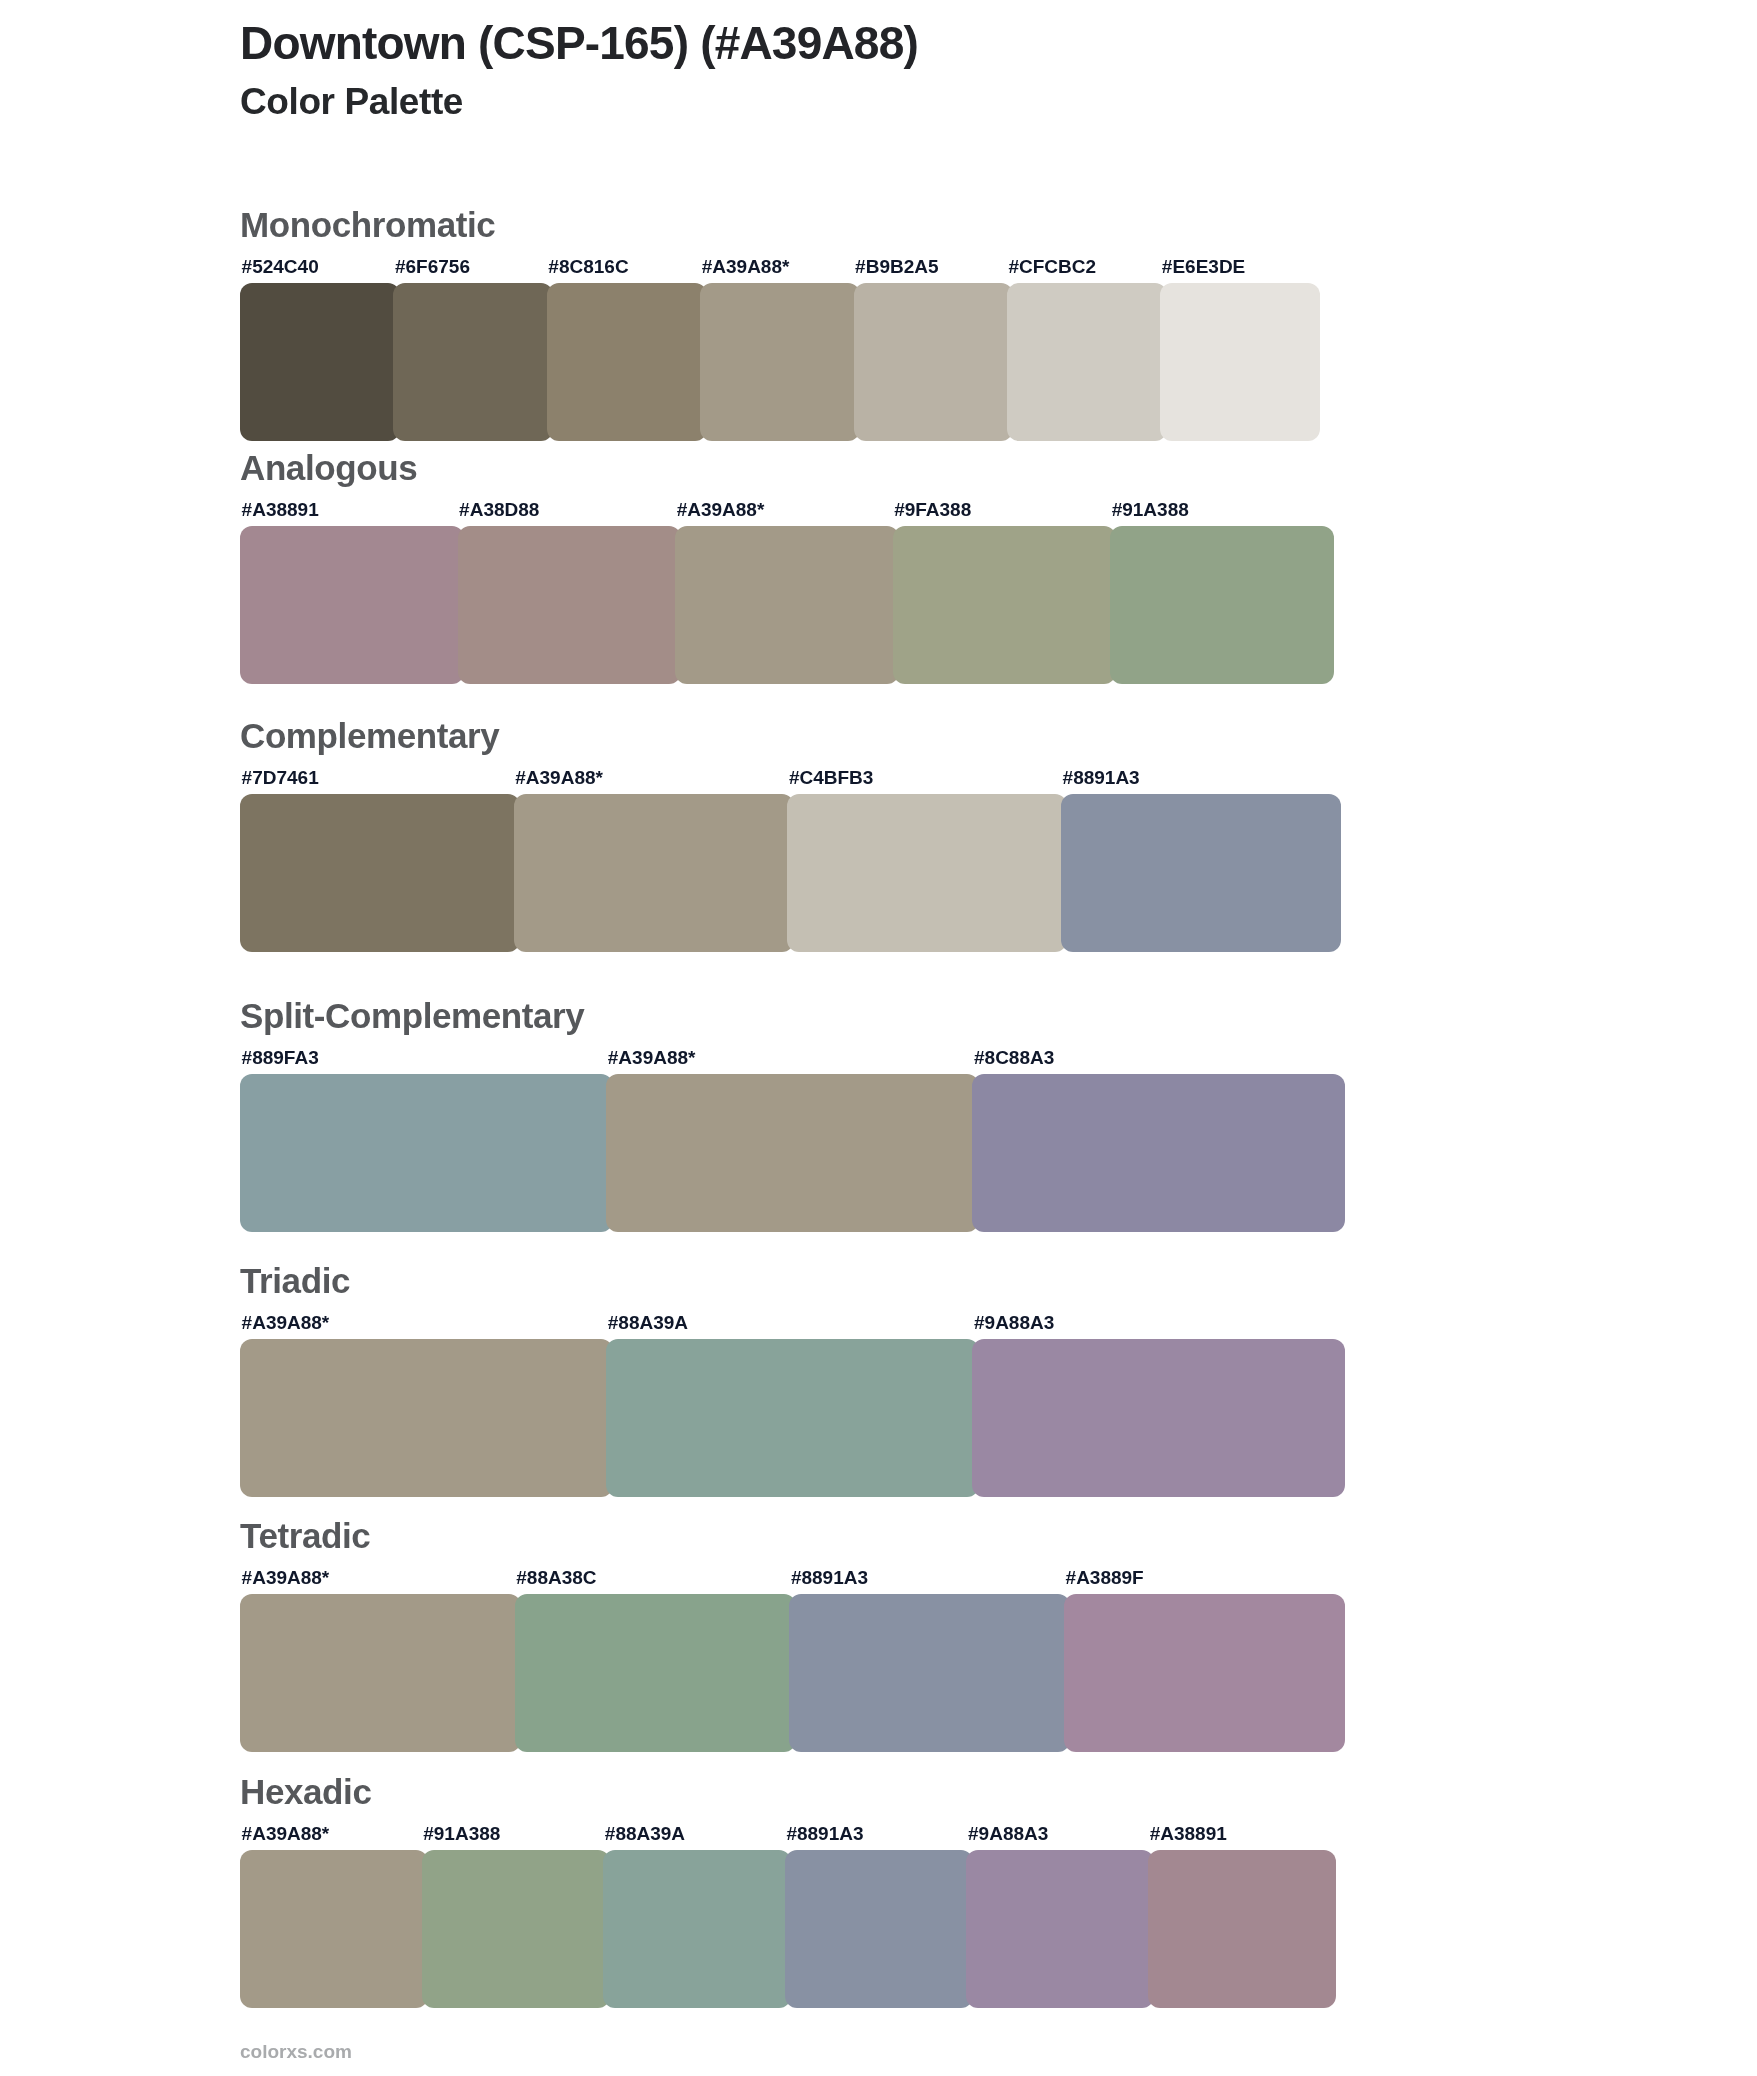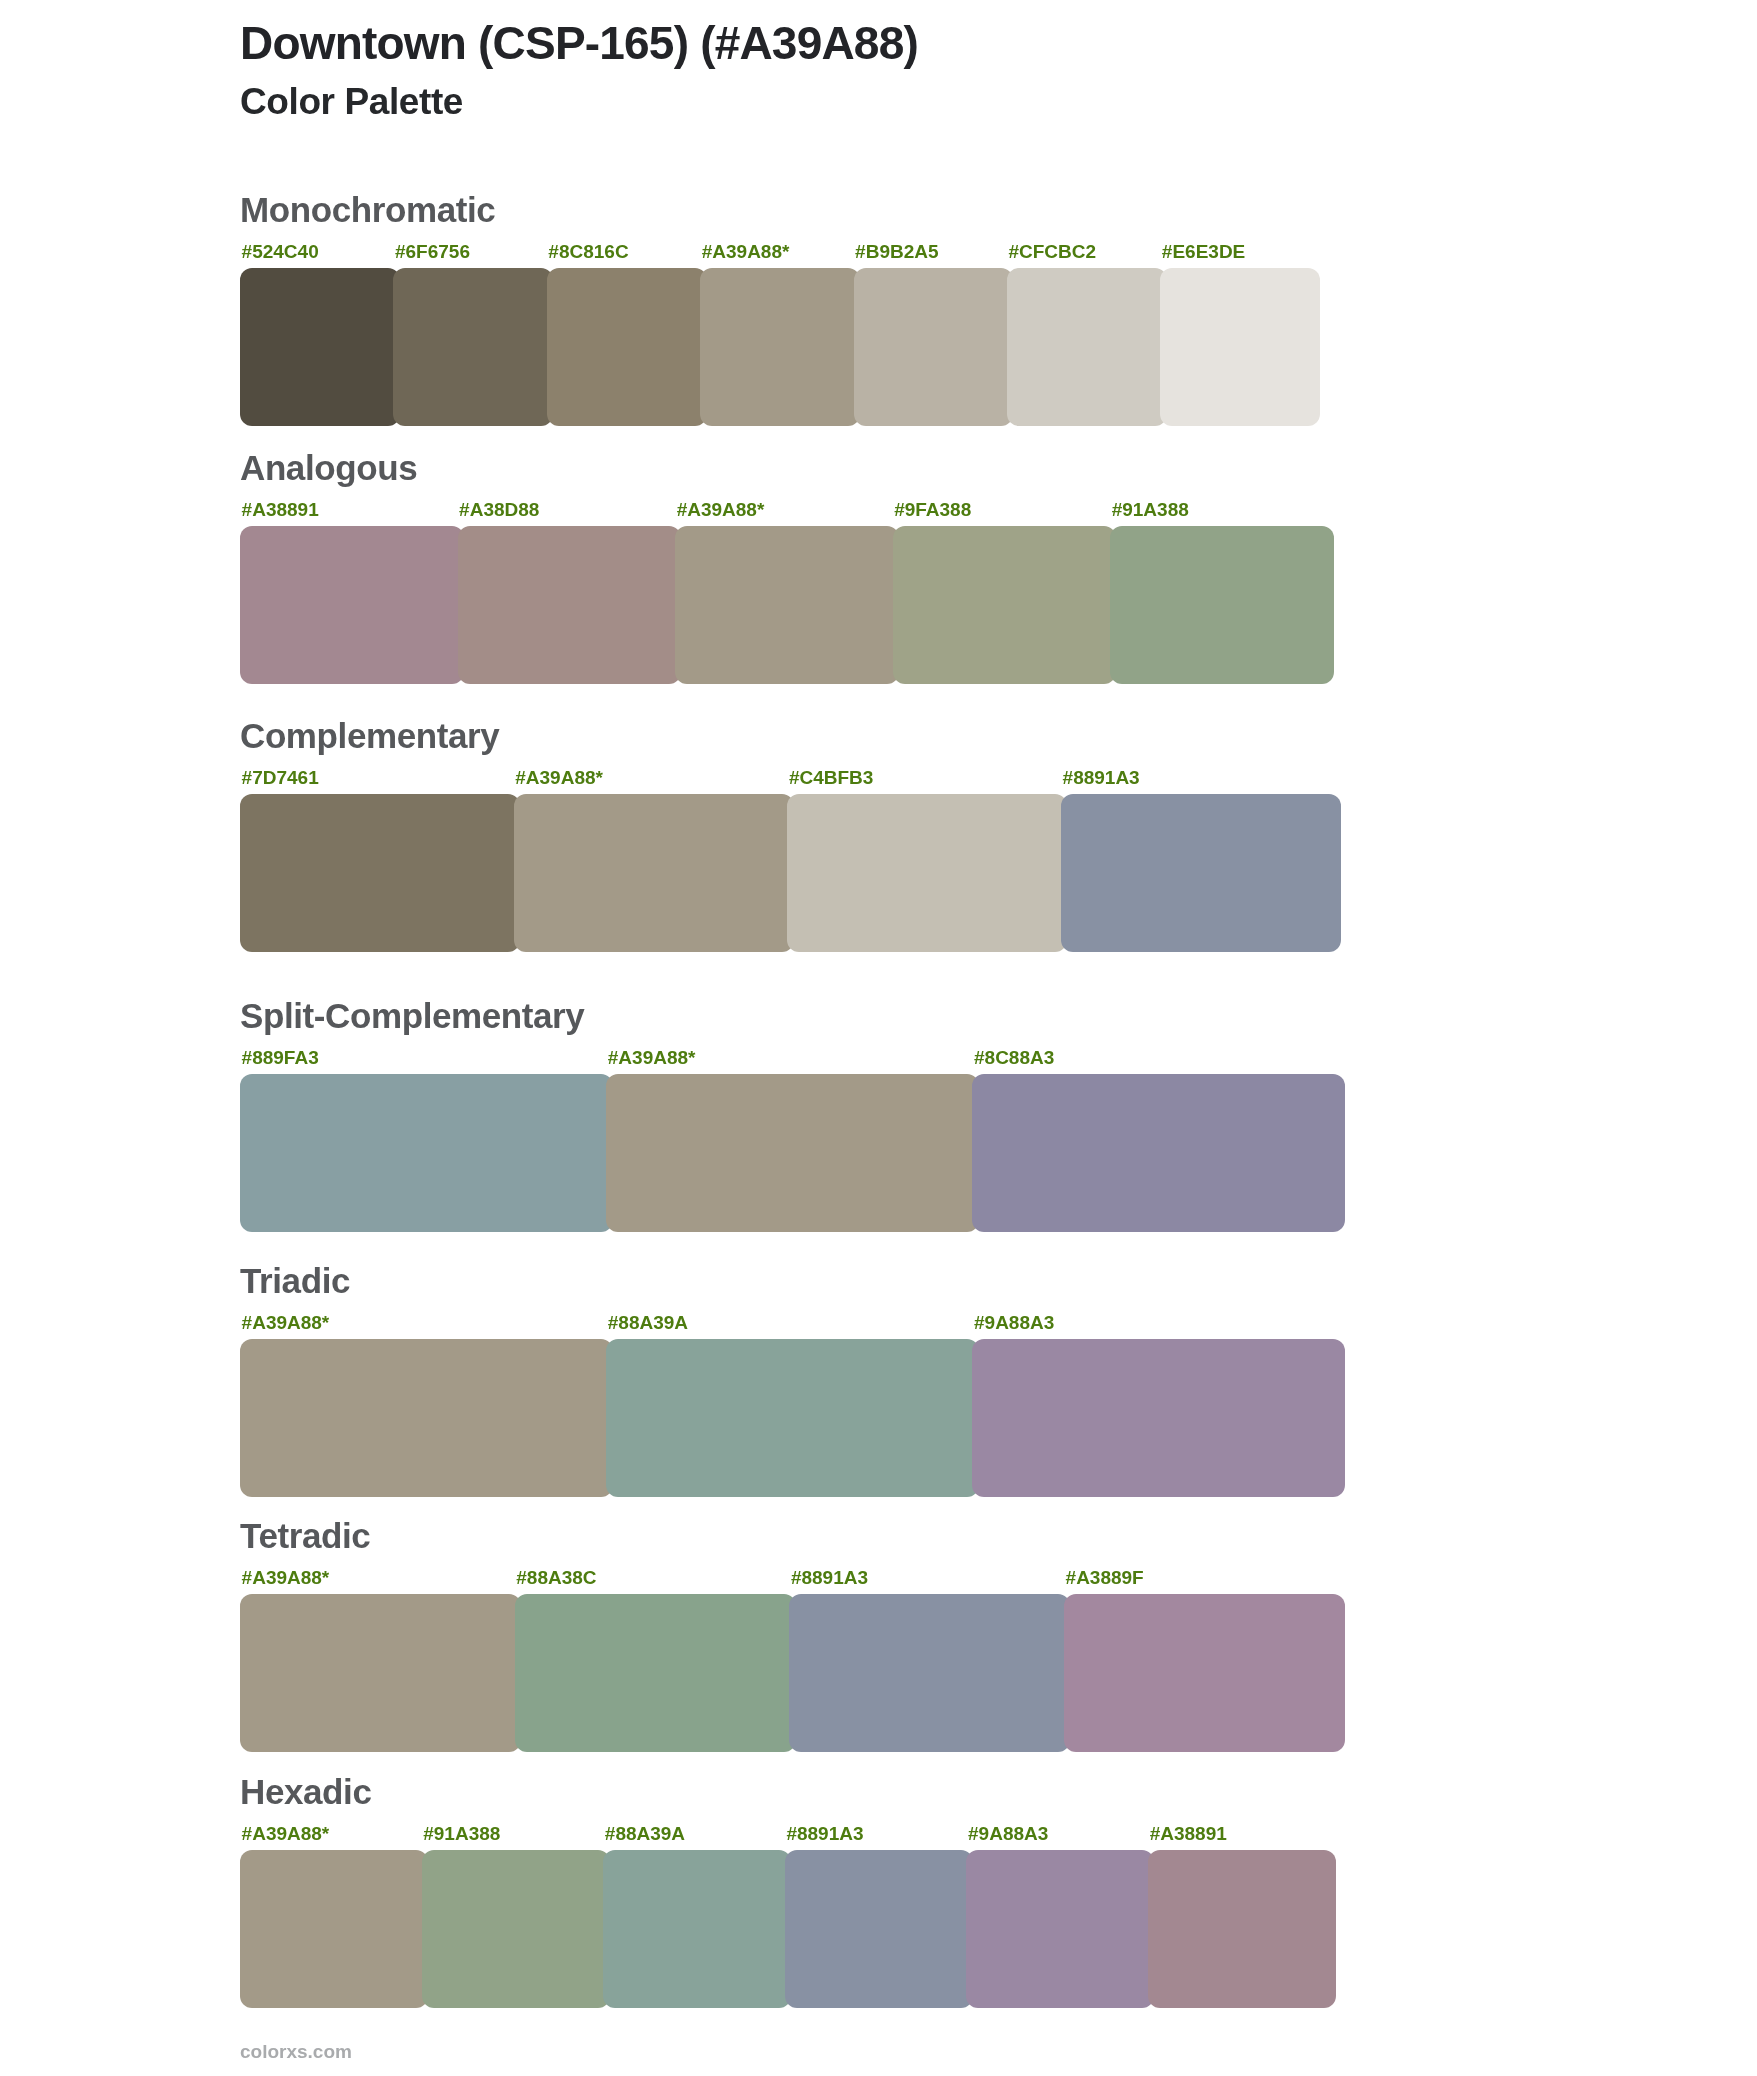--- a/index.html
+++ b/index.html
@@ -16,33 +16,33 @@
     margin:0;font-size:46px;font-weight:700;color:#232428;
     letter-spacing:-0.8px;line-height:1.12;
   }
   .page-subtitle{
     margin:12.8px 0 0 0;font-size:37px;font-weight:700;color:#26282b;
     letter-spacing:-0.4px;line-height:1.1;
   }
 
   
   .palette-section{position:absolute;left:240px;}
-  .s0{top:191px}.s1{top:449px}.s2{top:717px}.s3{top:997px}
+  .s0{top:206px}.s1{top:449px}.s2{top:717px}.s3{top:997px}
   .s4{top:1262px}.s5{top:1517px}.s6{top:1773px}
 
   .section-heading{
     margin:0 0 11.2px 0;font-size:35px;font-weight:700;color:#56585b;
     letter-spacing:-0.4px;line-height:1.1;
   }
 
   .swatch-row{display:flex;align-items:stretch;}
   .swatch-unit{flex:1 1 0;min-width:0;position:relative;}
   .swatch-unit + .swatch-unit{margin-left:-6.4px;}
   .swatch-label{
-    height:27px;font-size:19px;font-weight:700;color:#4d7c0f;
+    height:27px;font-size:19px;font-weight:700;color:#0f172a;
     padding-left:1.6px;white-space:nowrap;overflow:visible;
   }
   .swatch-color{
     height:158px;border-radius:12px;
   }
 
   
   .footer{position:absolute;left:240px;top:2041px;}
   .footer-brand{font-size:19px;font-weight:700;color:#a9abad;}
 </style>

